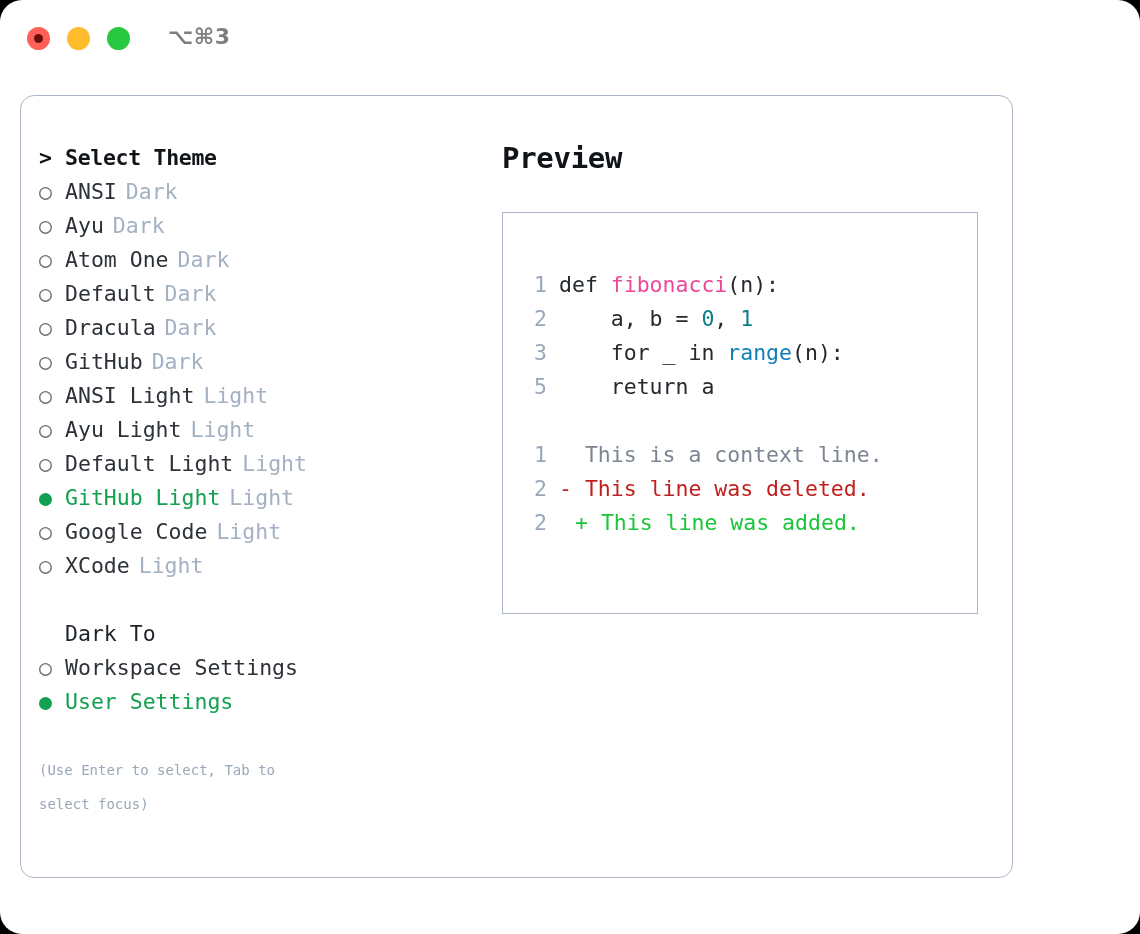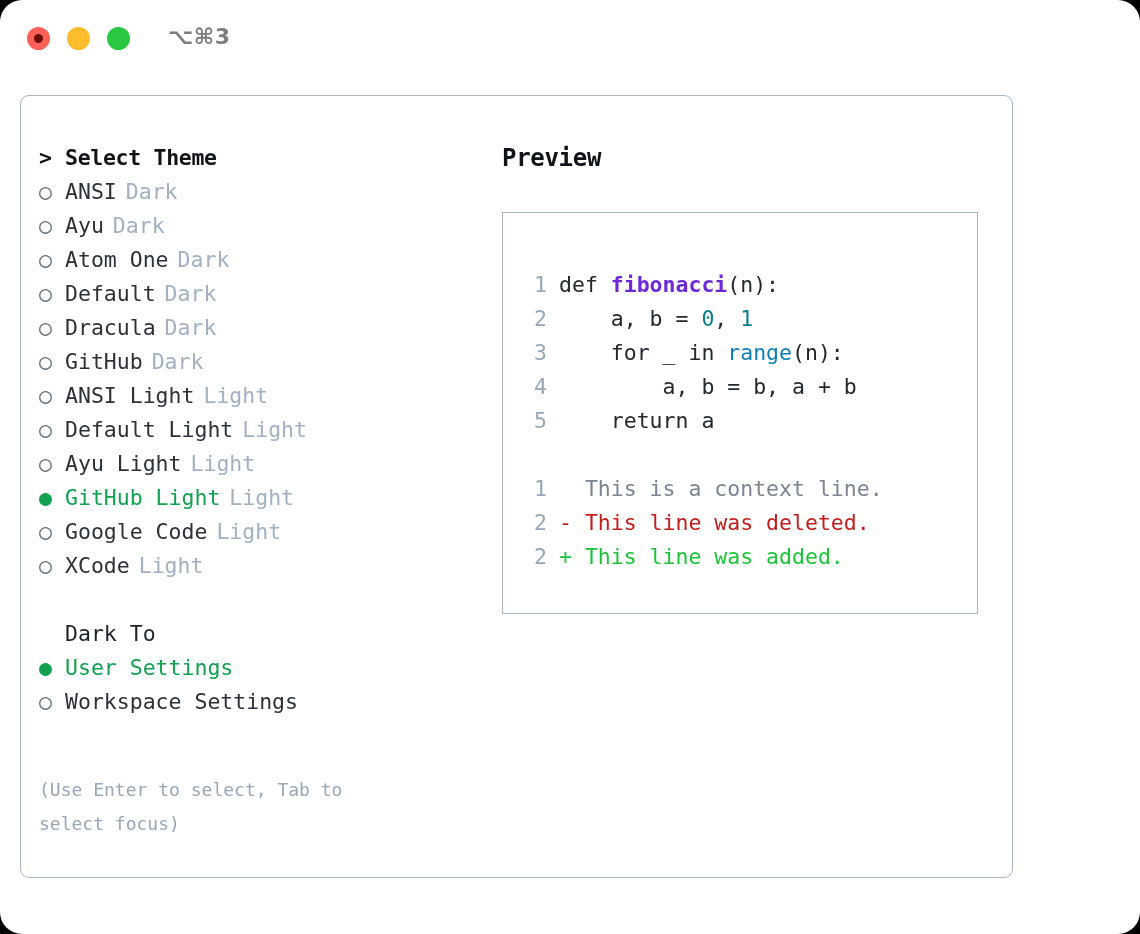--- a/index.html
+++ b/index.html
@@ -63,21 +63,21 @@
   }
 
   
   #panel {
     position: absolute;
     left: 20px;
     top: 95px;
     width: 993px;
     height: 783px;
     border: 1.5px solid #aab6c6;
-    border-radius: 9px;
+    border-radius: 14px;
     box-sizing: border-box;
     background: #ffffff;
   }
 
   
   #theme-column {
     position: absolute;
     left: 18px;
     top: 45px;
     width: 460px;
@@ -113,36 +113,36 @@
   .variant-tag {
     color: #a3b1c2;
     margin-left: 9px;
     text-align: center;
   }
 
   #apply-to-block { margin-top: 34px; }
   #apply-to-header { color: #1d2329; }
 
   #hint-block {
-    margin-top: 54px;
-    font-size: 18px;
+    margin-top: 34px;
+    font-size: 14px;
     line-height: 34px;
     color: #9aa7b8;
     width: 410px;
   }
 
   
   #preview-column {
     position: absolute;
     left: 481px;
     top: 45px;
     width: 500px;
   }
   #preview-header {
-    font-size: 24px;
+    font-size: 29px;
     line-height: 34px;
     font-weight: 700;
     color: #101418;
     letter-spacing: -0.3px;
   }
 
   #code-box {
     margin-top: 37px;
     width: 476px;
     height: 402px;
@@ -163,27 +163,27 @@
 
   .lineno {
     display: inline-block;
     width: 26px;
     text-align: right;
     color: #9aa7b8;
     margin-right: 12px;
   }
 
   .tok-plain   { color: #24292e; }
-  .tok-func    { color: #6d28d9; font-weight: bold; }
+  .tok-func    { color: #ec4899; }
   .tok-num     { color: #0a7f86; }
   .tok-builtin { color: #1080b8; }
 
   .diff-context { color: #7b8593; }
   .diff-del     { color: #c31d1d; }
-  .diff-add     { color: #1bc53a; }
+  .diff-add     { color: #1bc53a; margin-left: 16px; }
 </style>
 </head>
 <body>
 
 <div id="window">
 
   <div id="titlebar">
     <div class="dot" id="dot-close"></div>
     <div class="dot" id="dot-minimize"></div>
     <div class="dot" id="dot-zoom"></div>
@@ -199,52 +199,51 @@
       </div>
 
       <div id="theme-list">
           <div class="row"><span class="marker radio-off">○</span><span class="theme-name">ANSI</span><span class="variant-tag">Dark</span></div>
           <div class="row"><span class="marker radio-off">○</span><span class="theme-name">Ayu</span><span class="variant-tag">Dark</span></div>
           <div class="row"><span class="marker radio-off">○</span><span class="theme-name">Atom One</span><span class="variant-tag">Dark</span></div>
           <div class="row"><span class="marker radio-off">○</span><span class="theme-name">Default</span><span class="variant-tag">Dark</span></div>
           <div class="row"><span class="marker radio-off">○</span><span class="theme-name">Dracula</span><span class="variant-tag">Dark</span></div>
           <div class="row"><span class="marker radio-off">○</span><span class="theme-name">GitHub</span><span class="variant-tag">Dark</span></div>
           <div class="row"><span class="marker radio-off">○</span><span class="theme-name">ANSI Light</span><span class="variant-tag">Light</span></div>
+          <div class="row"><span class="marker radio-off">○</span><span class="theme-name">Ayu Light</span><span class="variant-tag">Light</span></div>
           <div class="row"><span class="marker radio-off">○</span><span class="theme-name">Default Light</span><span class="variant-tag">Light</span></div>
-          <div class="row"><span class="marker radio-off">○</span><span class="theme-name">Ayu Light</span><span class="variant-tag">Light</span></div>
           <div class="row"><span class="marker radio-on">●</span><span class="theme-name selected">GitHub Light</span><span class="variant-tag">Light</span></div>
           <div class="row"><span class="marker radio-off">○</span><span class="theme-name">Google Code</span><span class="variant-tag">Light</span></div>
           <div class="row"><span class="marker radio-off">○</span><span class="theme-name">XCode</span><span class="variant-tag">Light</span></div>
         </div>
 
       <div id="apply-to-block">
         <div class="row" id="apply-to-header">
           <span class="marker blank">○</span><span>Dark To</span>
         </div>
         <div id="apply-to-list">
+            <div class="row"><span class="marker radio-off">○</span><span class="theme-name">Workspace Settings</span></div>
             <div class="row"><span class="marker radio-on">●</span><span class="theme-name selected">User Settings</span></div>
-            <div class="row"><span class="marker radio-off">○</span><span class="theme-name">Workspace Settings</span></div>
           </div>
       </div>
 
       <div id="hint-block">
         <div>(Use Enter to select, Tab to</div>
         <div>select focus)</div>
       </div>
 
     </div>
 
     <div id="preview-column">
       <div id="preview-header">Preview</div>
       <div id="code-box">
         <div id="code-lines">
             <div class="code-line"><span class="lineno">1</span><span class="tok-plain">def </span><span class="tok-func">fibonacci</span><span class="tok-plain">(n):</span></div>
             <div class="code-line"><span class="lineno">2</span><span class="tok-plain">    a, b = </span><span class="tok-num">0</span><span class="tok-plain">, </span><span class="tok-num">1</span></div>
             <div class="code-line"><span class="lineno">3</span><span class="tok-plain">    for _ in </span><span class="tok-builtin">range</span><span class="tok-plain">(n):</span></div>
-            <div class="code-line"><span class="lineno">4</span><span class="tok-plain">        a, b = b, a + b</span></div>
             <div class="code-line"><span class="lineno">5</span><span class="tok-plain">    return a</span></div>
           </div>
         <div class="code-line blank">&nbsp;</div>
         <div id="diff-lines">
             <div class="code-line"><span class="lineno">1</span><span class="diff-context">  This is a context line.</span></div>
             <div class="code-line"><span class="lineno">2</span><span class="diff-del">- This line was deleted.</span></div>
             <div class="code-line"><span class="lineno">2</span><span class="diff-add">+ This line was added.</span></div>
           </div>
       </div>
     </div>

